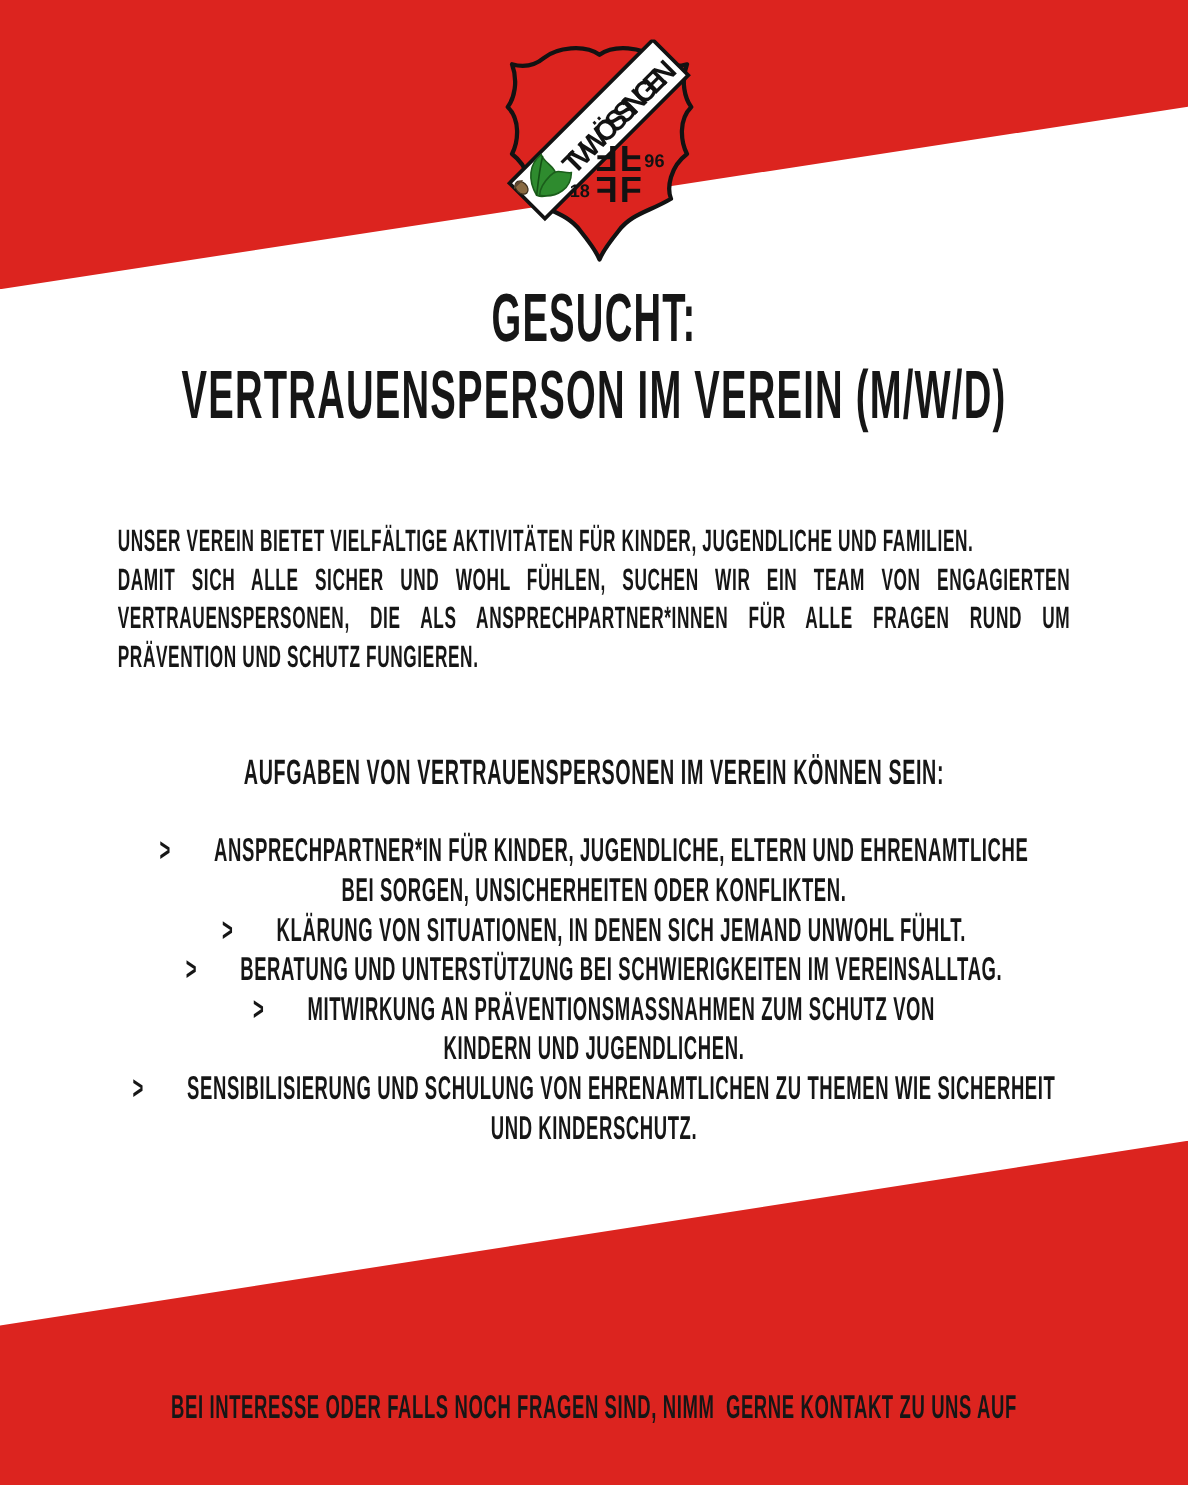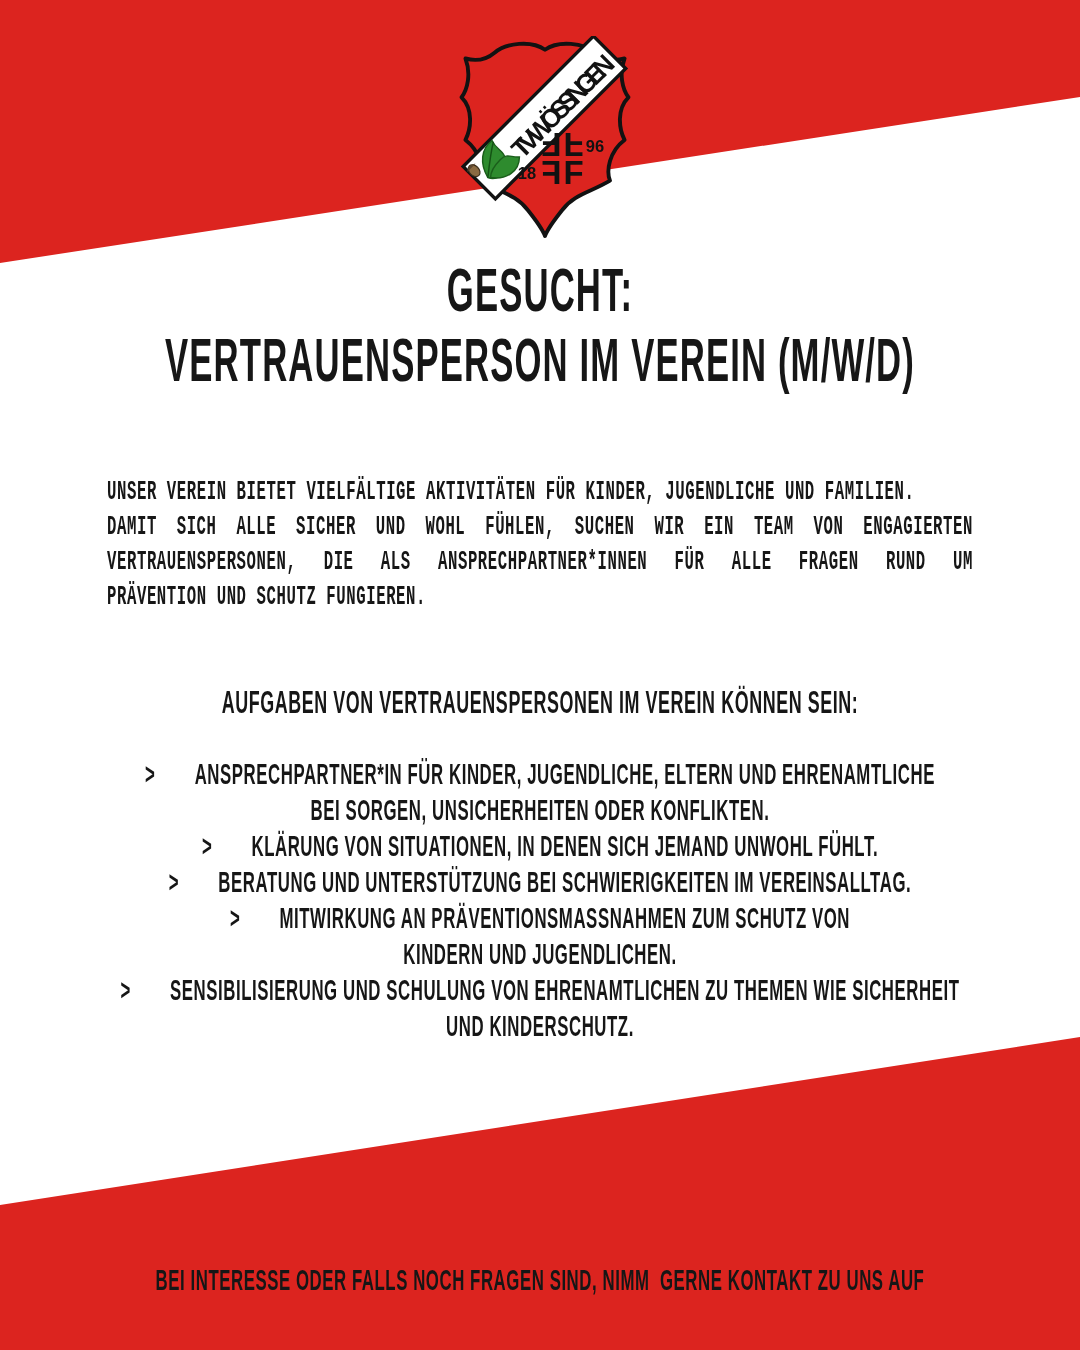--- a/index.html
+++ b/index.html
@@ -24,21 +24,21 @@
   .condC {
     position:absolute; left:50%; width:1928px; margin-left:-964px;
     transform:scaleX(0.56); transform-origin:50% 0;
     text-align:center; letter-spacing:1px;
   }
   .condL {
     transform:scaleX(0.56); transform-origin:0 0; width:178.57%;
     letter-spacing:1px;
   }
   .title { top:255px; font-size:62px; line-height:70px; letter-spacing:2px; }
-  .intro-wrap { position:absolute; left:107px; top:474px; width:866px;font-family:Liberation Mono, monospace; }
+  .intro-wrap { position:absolute; left:107px; top:474px; width:866px; }
   .intro-wrap .line { font-size:28px; line-height:35px; text-align:left; }
   .intro-wrap .line.just { text-align:justify; text-align-last:justify; }
   .aufgaben-heading { top:684px; font-size:32px; line-height:36px; }
   .aufgaben-list { top:756px; font-size:30px; line-height:36px; }
   .aufgaben-list .item { margin:0 auto; }
   .aufgaben-list .item .marker { margin-right:70px; }
   .aufgaben-list .item.w1 { max-width:1440px; }
   .aufgaben-list .item.w4 { max-width:1215px; }
   .aufgaben-list .item.w5 { max-width:1515px; }
   .contact { top:1192px; font-size:30px; line-height:35px; white-space:pre-wrap; }

